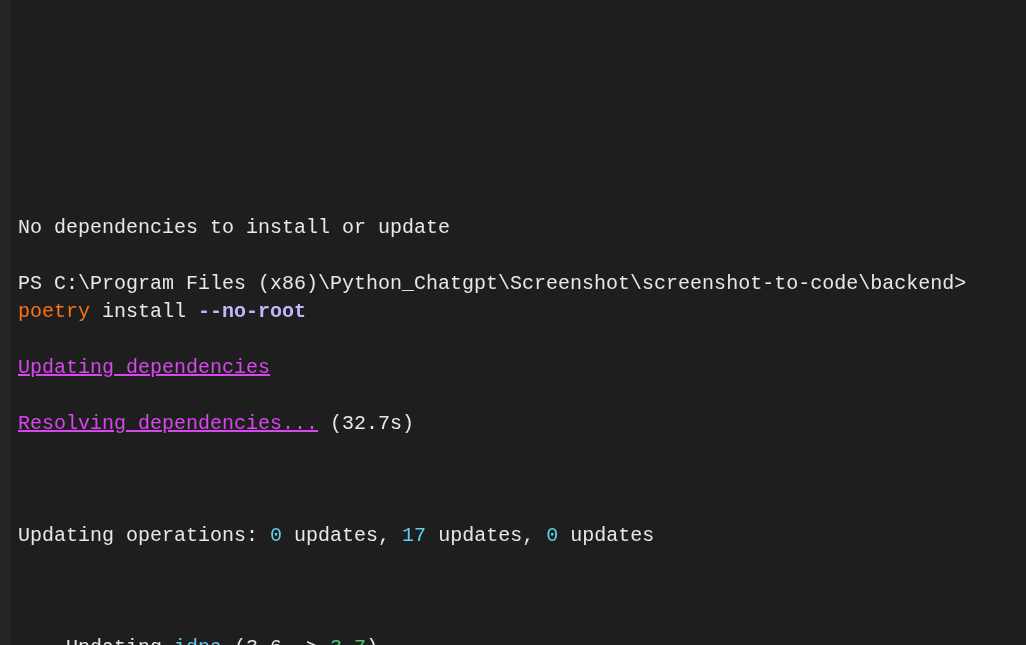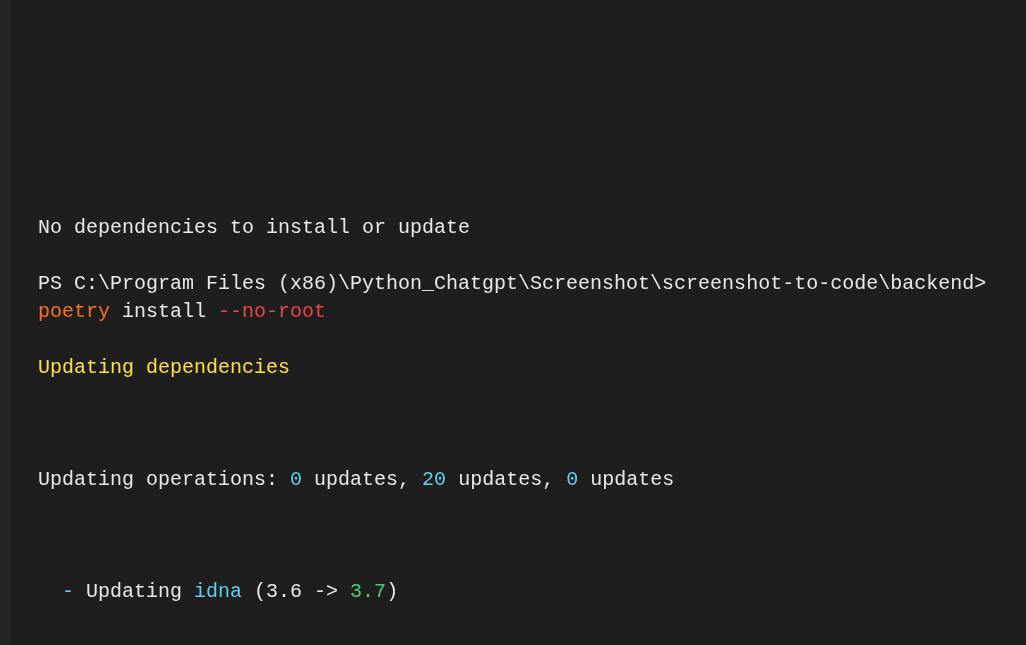--- a/index.html
+++ b/index.html
@@ -23,43 +23,44 @@
     .left-gutter {
       position: absolute;
       left: 0;
       top: 0;
       width: 10px;
       height: 100%;
       background: #252526;
     }
     .white { color: #e8e8e8; }
     .cyan { color: #5ecfed; }
-    .gray { color: #ef4444; }
-    .blue { color: #fde047; }
+    .gray { color: #c4b5fd; font-weight: bold; }
+    .blue { color: #d946ef; text-decoration: underline; }
     .yellow { color: #f97316; }
     .green { color: #4ec975; }
     .bullet { color: #5ecfed; }
-    .line { display: block; margin-left: 20px; }
+    .line { display: block; }
     .pkg-line { display: flex; flex-wrap: nowrap; }
     .pkg-line > span { white-space: pre; }
     #updates-container .pkg-line { padding-left: 24px; }
   </style>
 </head>
 <body>
 
 <div class="left-gutter"></div>
 
 
 
 <div>
 <span class="line white">No dependencies to install or update</span>
 <span class="line"><span class="white">PS </span><span class="white">C:\Program Files (x86)\Python_Chatgpt\Screenshot\screenshot-to-code\backend</span><span class="white">&gt; </span><span class="yellow">poetry</span><span class="white"> install </span><span class="gray">--no-root</span></span>
 <span class="line blue">Updating dependencies</span>
+<span class="line"><span class="blue">Resolving dependencies...</span><span class="white"> (32.7s)</span></span>
 <span class="line">&nbsp;</span>
-<span class="line"><span class="white">Updating operations</span><span class="white">: </span><span class="cyan">0</span><span class="white"> updates, </span><span class="cyan">20</span><span class="white"> updates, </span><span class="cyan">0</span><span class="white"> updates</span></span>
+<span class="line"><span class="white">Updating operations</span><span class="white">: </span><span class="cyan">0</span><span class="white"> updates, </span><span class="cyan">17</span><span class="white"> updates, </span><span class="cyan">0</span><span class="white"> updates</span></span>
 <span class="line">&nbsp;</span>
 <div id="updates-container"><span class="line pkg-line"><span class="bullet">-</span><span class="white"> Updating </span><span class="cyan">idna</span><span class="white"> (</span><span class="white">3.6</span><span class="white"> -&gt; </span><span class="green">3.7</span><span class="white">)</span></span></div>
 
 
 </div>
 
 
 
 
 </body></html>

